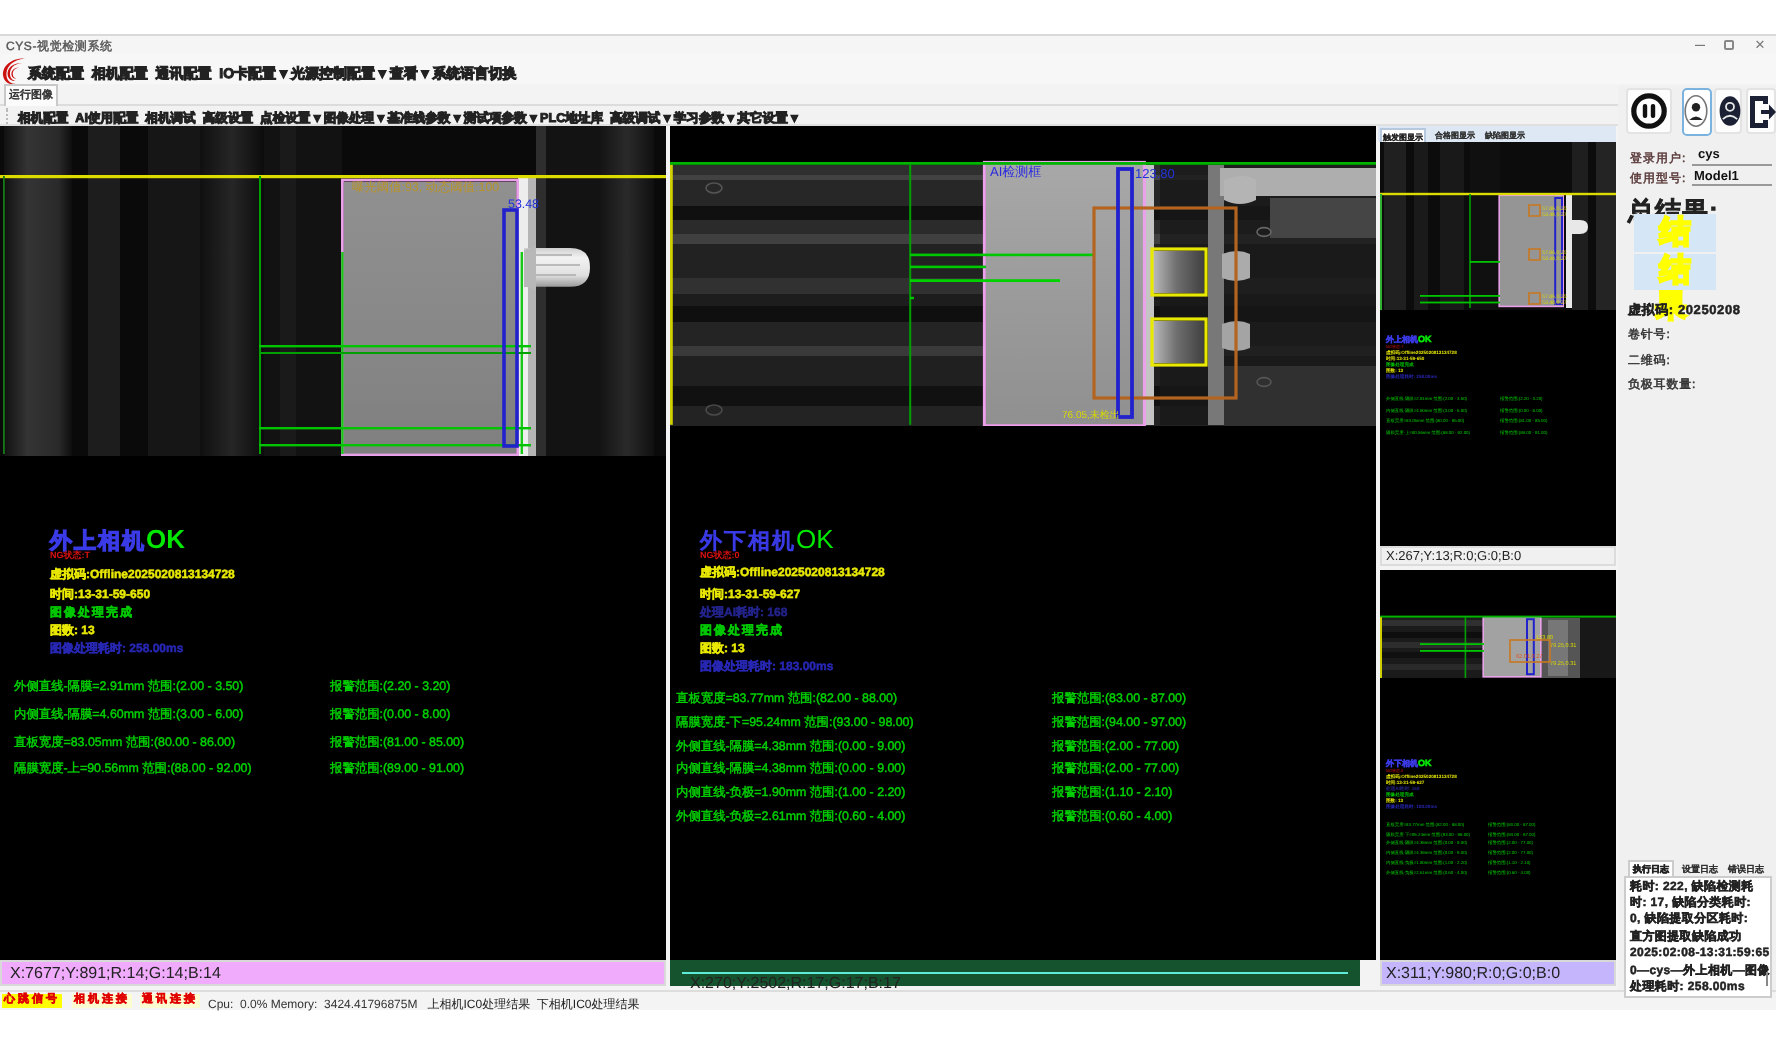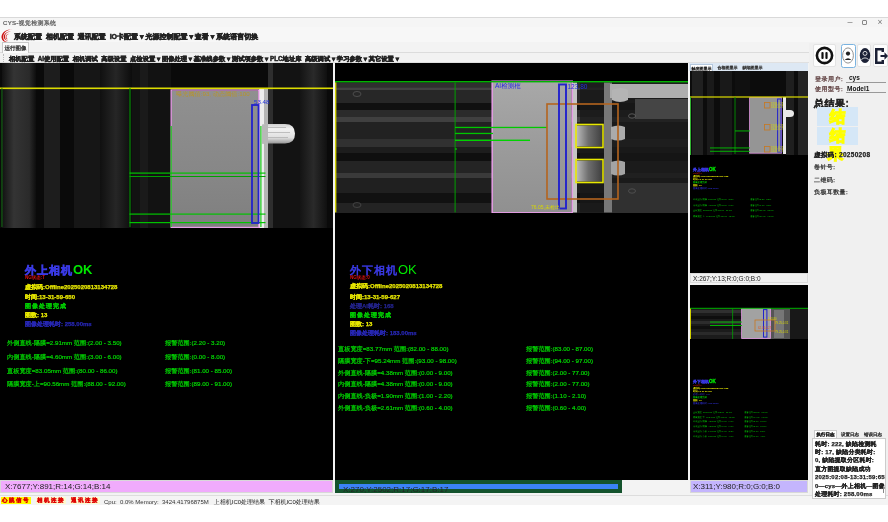--- a/index.html
+++ b/index.html
@@ -310,21 +310,21 @@
 <div class="abs" style="left:54px;top:135.4px;font-size:2.2px;color:#00d200">报警范围:(2.00 - 77.00)</div>
 <div class="abs" style="left:3px;top:140.1px;font-size:2.2px;color:#00d200">内侧直线-隔膜=4.38mm 范围:(0.00 - 9.00)</div>
 <div class="abs" style="left:54px;top:140.1px;font-size:2.2px;color:#00d200">报警范围:(2.00 - 77.00)</div>
 <div class="abs" style="left:3px;top:144.8px;font-size:2.2px;color:#00d200">内侧直线-负极=1.90mm 范围:(1.00 - 2.20)</div>
 <div class="abs" style="left:54px;top:144.8px;font-size:2.2px;color:#00d200">报警范围:(1.10 - 2.10)</div>
 <div class="abs" style="left:3px;top:149.5px;font-size:2.2px;color:#00d200">外侧直线-负极=2.61mm 范围:(0.60 - 4.00)</div>
 <div class="abs" style="left:54px;top:149.5px;font-size:2.2px;color:#00d200">报警范围:(0.60 - 4.00)</div>
 </div>
 
 <div class="abs" style="left:0;top:480px;width:333px;height:13px;background:#f0abfc;border:1px solid #d8d8d8;font-size:8px;color:#222;line-height:12px;padding-left:4px">X:7677;Y:891;R:14;G:14;B:14</div>
-<div class="abs" style="left:335px;top:480px;width:287px;height:13px;background:#3b82f6;border:4px solid #14532d;font-size:8px;color:#222;line-height:12px;padding-left:4px">X:270;Y:2502;R:17;G:17;B:17</div>
+<div class="abs" style="left:335px;top:480px;width:345px;height:13px;background:#5eead4;border:6px solid #14532d;font-size:8px;color:#222;line-height:12px;padding-left:4px">X:270;Y:2502;R:17;G:17;B:17</div>
 <div class="abs" style="left:690px;top:480px;width:118px;height:13px;background:#c4b5fd;border:1px solid #d8d8d8;font-size:8px;color:#222;line-height:12px;padding-left:2px">X:311;Y:980;R:0;G:0;B:0</div>
 
 <div class="abs" style="left:0;top:495px;width:888px;height:10px;background:#f4f4f4;border-top:1px solid #ddd"></div>
 <div class="abs" style="left:1px;top:497px;width:30px;height:7px;background:#ffff00;font-size:5.5px;line-height:7px;color:#e00000;font-weight:bold;text-align:center;letter-spacing:1.5px;-webkit-text-stroke:0.3px #e00000">心跳信号</div>
 <div class="abs" style="left:36px;top:497px;width:30px;height:7px;background:#fdfbd0;font-size:5.5px;line-height:7px;color:#e00000;font-weight:bold;text-align:center;letter-spacing:1.5px;-webkit-text-stroke:0.3px #e00000">相机连接</div>
 <div class="abs" style="left:70px;top:497px;width:30px;height:7px;background:#fdfbd0;font-size:5.5px;line-height:7px;color:#e00000;font-weight:bold;text-align:center;letter-spacing:1.5px;-webkit-text-stroke:0.3px #e00000">通讯连接</div>
 <div class="abs" style="left:104px;top:497.5px;font-size:6px;color:#333">Cpu:&nbsp; 0.0% Memory:&nbsp; 3424.41796875M&nbsp;&nbsp; <span style="color:#222">上相机IC0处理结果&nbsp; 下相机IC0处理结果</span></div>
 
 <div class="abs" id="sidebar" style="left:809px;top:43px;width:79px;height:452px;background:#f0f0f0"></div>
 
@@ -351,21 +351,21 @@
  <path d="M1,1 h9 v4 h-2.5 v-1.5 h-4 v11 h4 v-1.5 h2.5 v4 h-9 z" fill="#1b2035"></path>
  <path d="M7.5,8 h4 v-2.8 l3.5,3.8 -3.5,3.8 v-2.8 h-4 z" fill="#1b2035" transform="translate(-1,0)"></path>
 </svg>
 
 <div class="abs" style="left:815px;top:74.5px;font-size:6px;color:#5a3a3a;letter-spacing:0.5px;-webkit-text-stroke:0.25px #5a3a3a">登录用户:</div>
 <div class="abs" style="left:849px;top:74px;font-size:6.5px;font-weight:bold;color:#111">cys</div>
 <div class="abs" style="left:846px;top:81.5px;width:40px;border-bottom:1px solid #999"></div>
 <div class="abs" style="left:815px;top:85px;font-size:6px;color:#5a3a3a;letter-spacing:0.5px;-webkit-text-stroke:0.25px #5a3a3a">使用型号:</div>
 <div class="abs" style="left:847px;top:84.5px;font-size:6.5px;font-weight:bold;color:#111">Model1</div>
 <div class="abs" style="left:846px;top:92px;width:40px;border-bottom:1px solid #999"></div>
-<div class="abs" style="left:814px;top:97px;font-size:10px;font-weight:bold;color:#222;letter-spacing:0.5px;-webkit-text-stroke:0.3px #222">总结果:</div>
+<div class="abs" style="left:814px;top:97px;font-size:13px;font-weight:bold;color:#222;letter-spacing:0.5px;-webkit-text-stroke:0.3px #222">总结果:</div>
 <div class="abs" style="left:817px;top:107px;width:41px;height:19px;background:#d5e7f7;color:#ffff00;font-size:15.5px;font-weight:bold;line-height:19px;text-align:center;letter-spacing:4px;text-indent:4px;-webkit-text-stroke:1.2px #ffff00">结果</div>
 <div class="abs" style="left:817px;top:127px;width:41px;height:18px;background:#d5e7f7;color:#ffff00;font-size:15.5px;font-weight:bold;line-height:18px;text-align:center;letter-spacing:4px;text-indent:4px;-webkit-text-stroke:1.2px #ffff00">结果</div>
 <div class="abs" style="left:814px;top:150.5px;font-size:6.5px;font-weight:bold;color:#222;letter-spacing:0.3px;-webkit-text-stroke:0.25px #222">虚拟码: 20250208</div>
 <div class="abs" style="left:814px;top:163px;font-size:6px;color:#333;letter-spacing:0.4px;-webkit-text-stroke:0.25px #333">卷针号:</div>
 <div class="abs" style="left:814px;top:176px;font-size:6px;color:#333;letter-spacing:0.4px;-webkit-text-stroke:0.25px #333">二维码:</div>
 <div class="abs" style="left:814px;top:188px;font-size:6px;color:#333;letter-spacing:0.4px;-webkit-text-stroke:0.25px #333">负极耳数量:</div>
 
 <div class="abs" style="left:814px;top:430px;width:23px;height:8px;background:#fff;border:1px solid #ccc;border-bottom:none;font-size:4.5px;line-height:8px;text-align:center;color:#222;font-weight:bold;z-index:2;-webkit-text-stroke:0.3px #222">执行日志</div>
 <div class="abs" style="left:839px;top:430.5px;width:22px;height:7px;font-size:4.5px;line-height:7px;text-align:center;color:#333;-webkit-text-stroke:0.3px #333">设置日志</div>
 <div class="abs" style="left:862px;top:430.5px;width:22px;height:7px;font-size:4.5px;line-height:7px;text-align:center;color:#333;-webkit-text-stroke:0.3px #333">错误日志</div>

